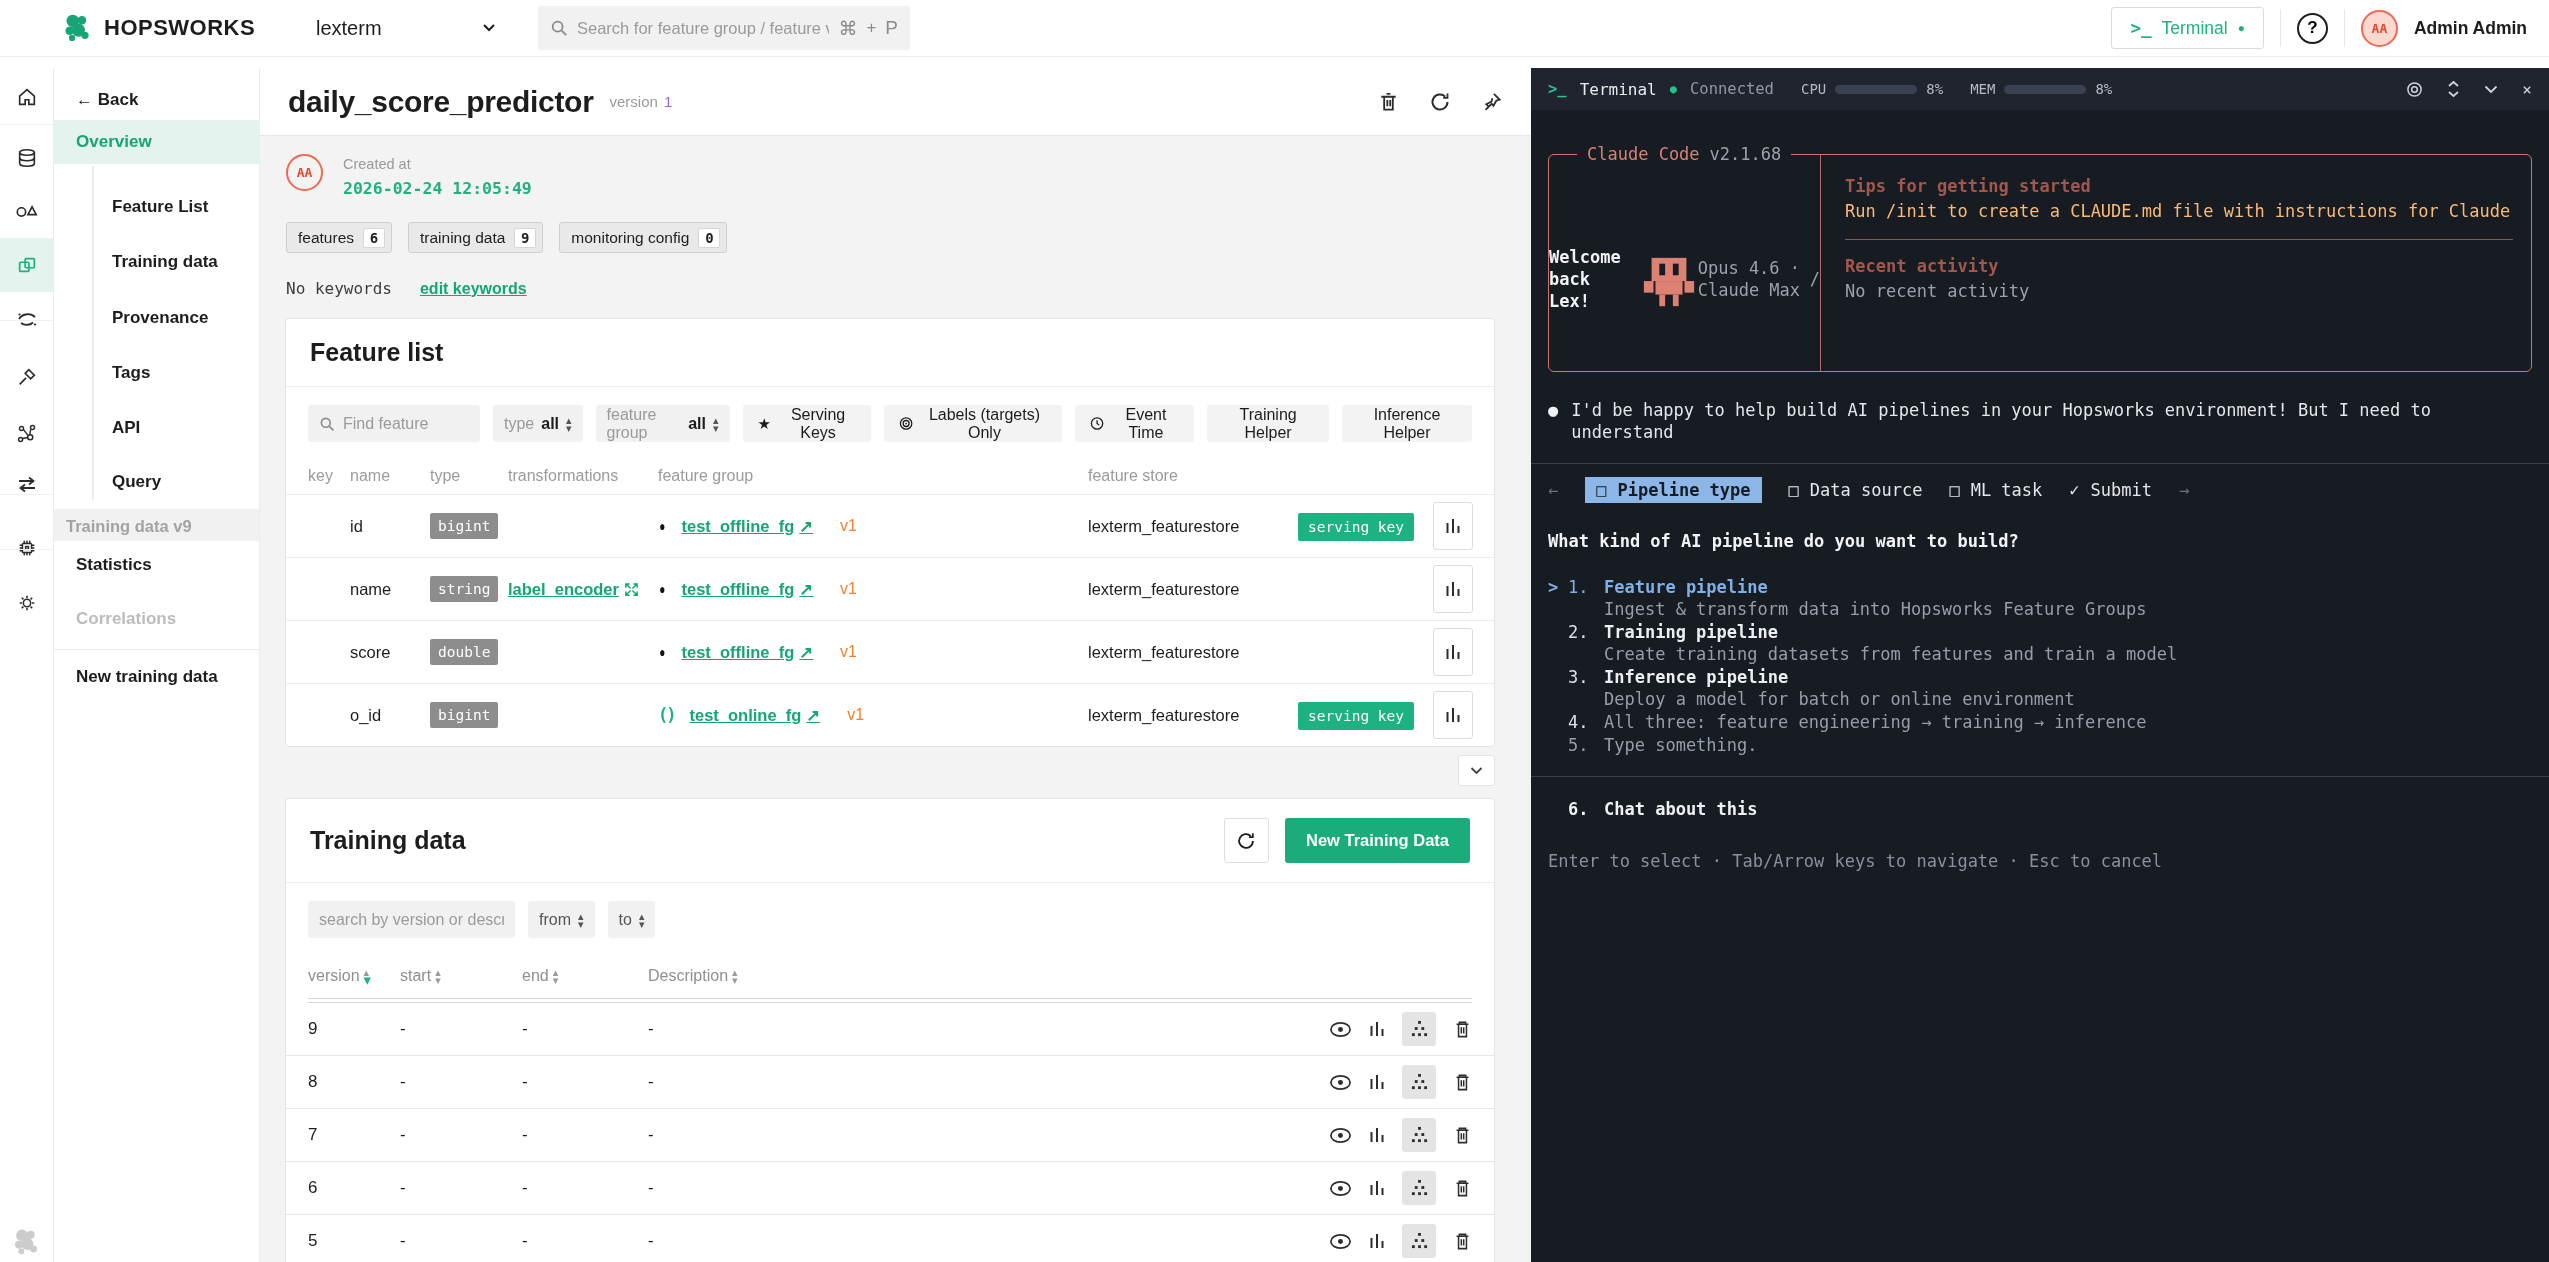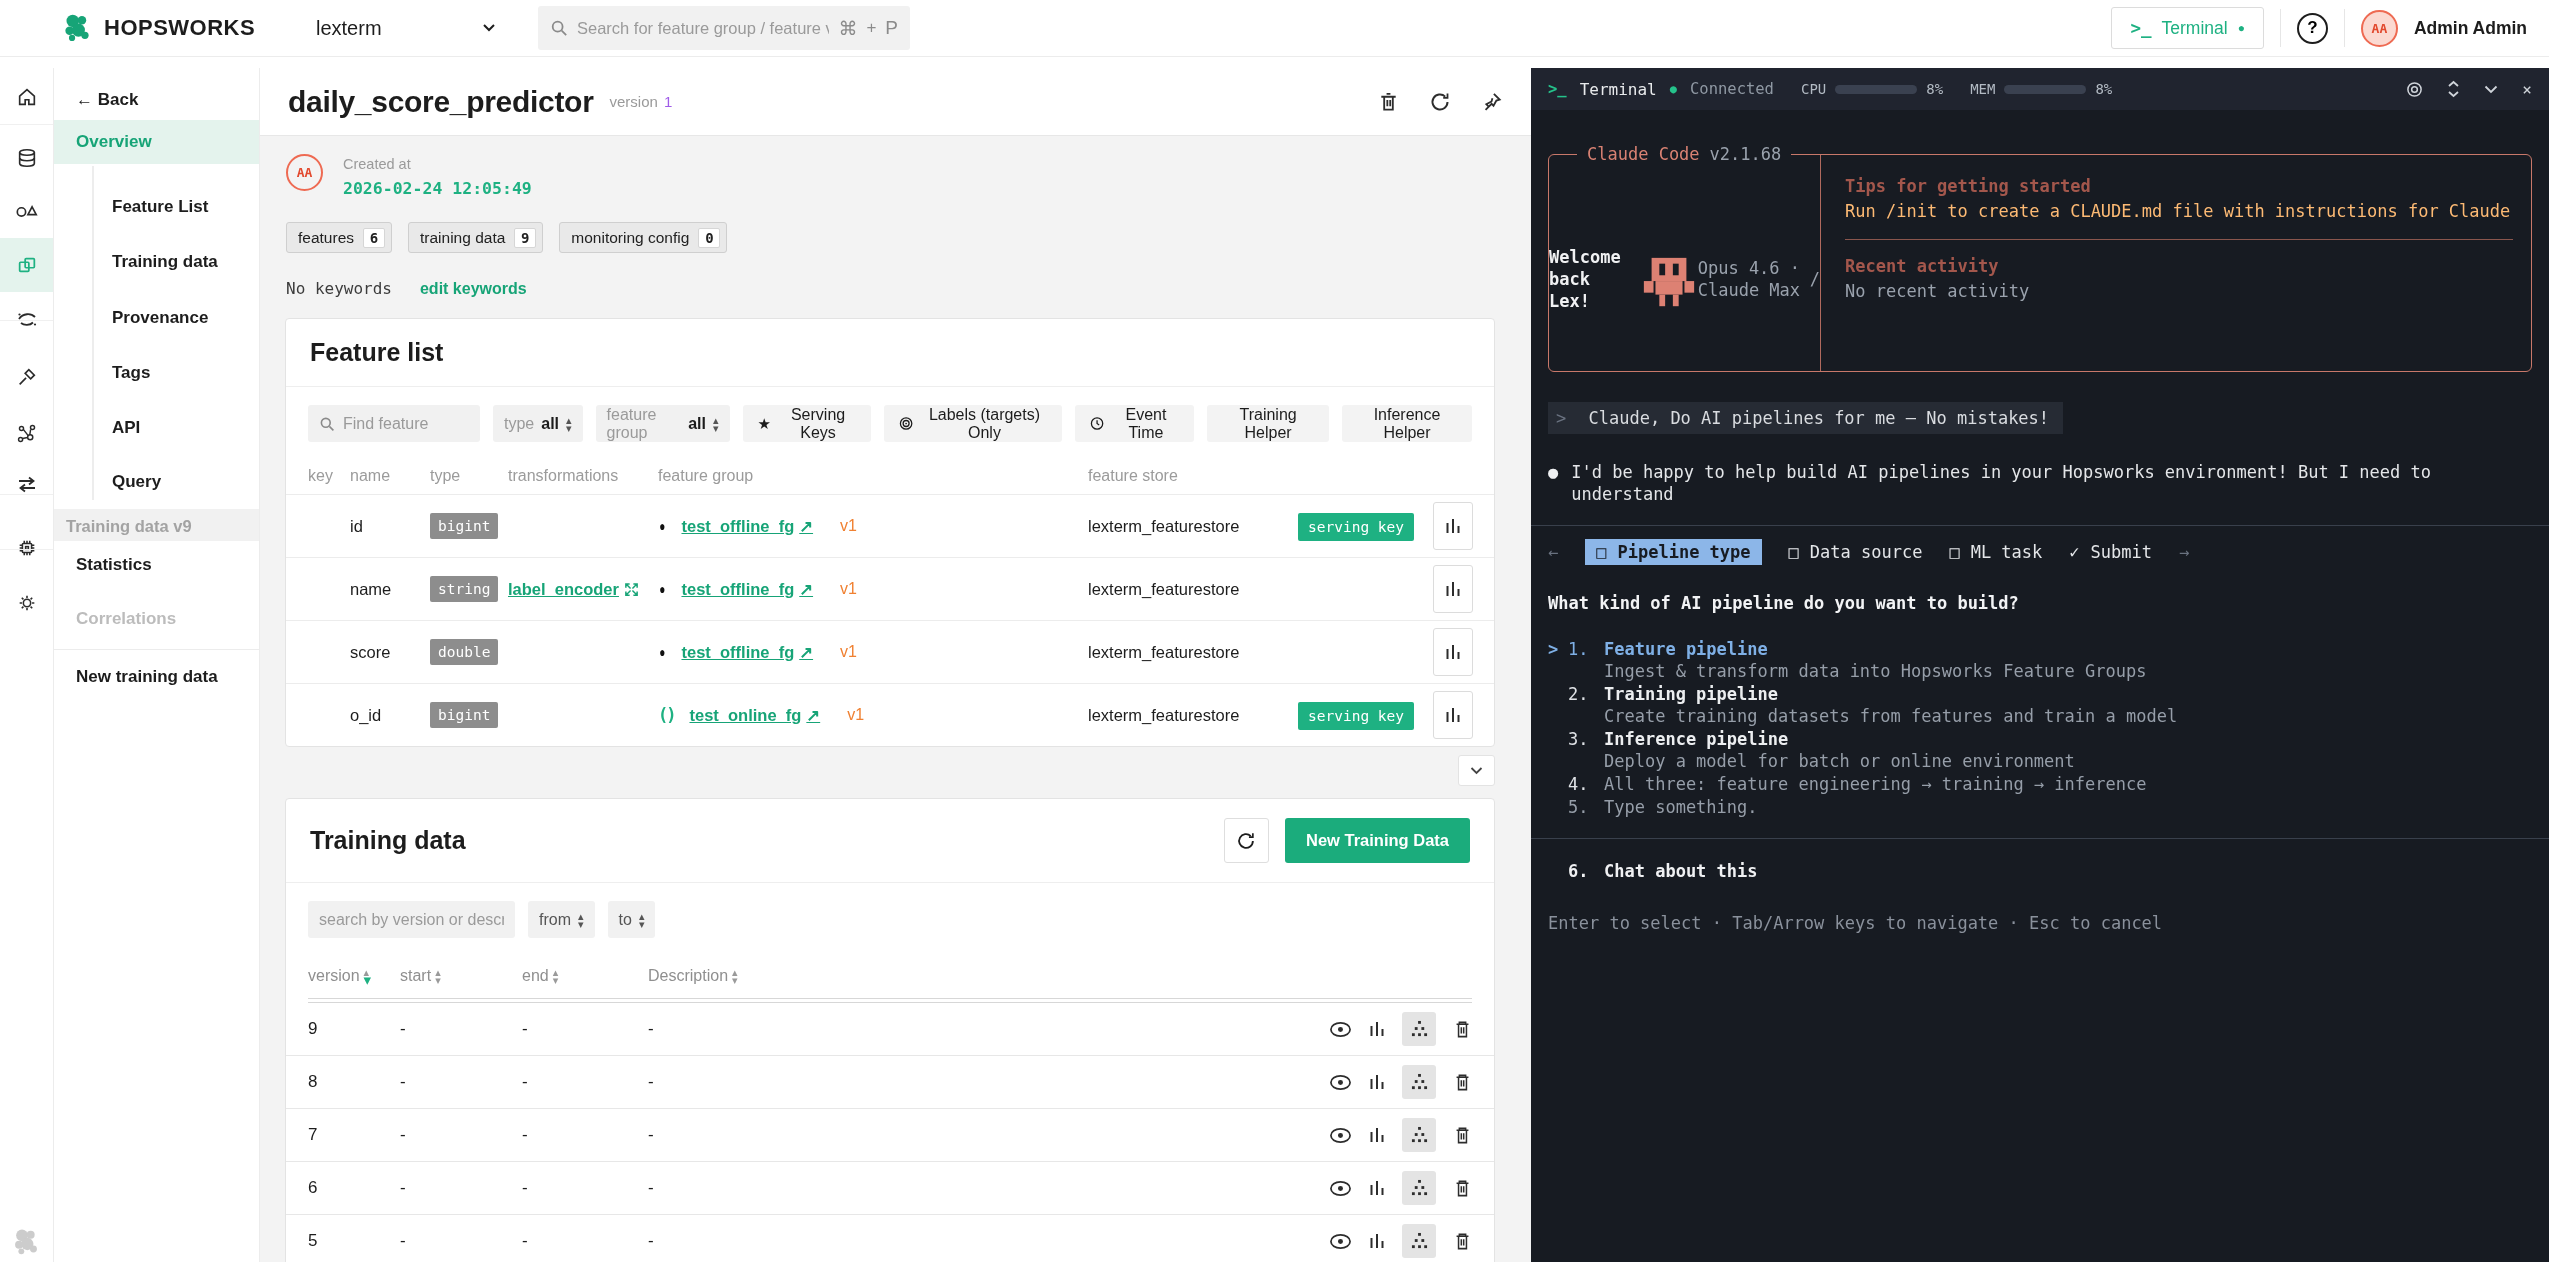--- a/index.html
+++ b/index.html
@@ -72,21 +72,21 @@
   .created-label { color:#9a9a9a; font-size:14.5px; padding-top:2px; }
   .created-value { color:#1eb182; font-family:"DejaVu Sans Mono",monospace; font-weight:bold;
     font-size:16.5px; margin-top:7px; cursor:pointer; }
   .badges { display:flex; gap:16px; margin-top:24px; }
   .badge { display:flex; align-items:center; gap:9px; height:31px; border:1px solid #cfcfcf; background:#e9e9e9;
     border-radius:3px; padding:0 6px 0 11px; font-size:15.5px; color:#222; }
   .badge .count { background:#fff; border:1px solid #d6d6d6; border-radius:2px; min-width:22px; text-align:center;
     font-family:"DejaVu Sans Mono",monospace; font-weight:bold; font-size:14px; padding:1px 4px; }
   .keywords { margin-top:26px; display:flex; align-items:center; gap:28px; }
   .kw-text { font-family:"DejaVu Sans Mono",monospace; font-size:16px; color:#3c3c3c; }
-  .kw-link { color:#17a477; font-weight:bold; font-size:16px; cursor:pointer; }
+  .kw-link { color:#17a477; font-weight:bold; font-size:16px; text-decoration:underline; cursor:pointer; }
 
   .card { background:#fff; border:1px solid #e3e3e3; border-radius:4px; margin:0 36px 0 25px; }
   .feature-card { margin-top:20px; }
   .card-head { display:flex; align-items:center; padding:19px 24px; border-bottom:1px solid #eee; }
   .card-head h2 { font-size:25px; }
   .filters { display:flex; gap:13px; padding:18px 22px 16px 22px; align-items:center; }
   .f-search { display:flex; align-items:center; gap:8px; height:37px; background:#f1f1f1; border-radius:3px;
     padding:0 11px; }
   .f-search input { width:126px; background:transparent; border:none; outline:none; font-size:16px; color:#555;
     font-family:"Liberation Sans",sans-serif; }
@@ -891,24 +891,20 @@
       </div>
       <div class="box-right">
         <div class="tips-title">Tips for getting started</div>
         <div class="tips-body">Run /init to create a CLAUDE.md file with instructions for Claude</div>
         <hr class="box-hr">
         <div class="recent-title">Recent activity</div>
         <div class="recent-body">No recent activity</div>
       </div>
     </div>
 
-    <div class="user-msg">
-      <span class="prefix">&gt;</span>
-      <span>Claude, Do AI pipelines for me — No mistakes!</span>
-    </div>
 
     <div class="assistant">
       <span class="a-bullet">●</span>
       <span>I'd be happy to help build AI pipelines in your Hopsworks environment! But I need to understand</span>
     </div>
 
     <hr class="t-div">
 
     <div class="steps">
       <button class="step-arrow">←</button>

